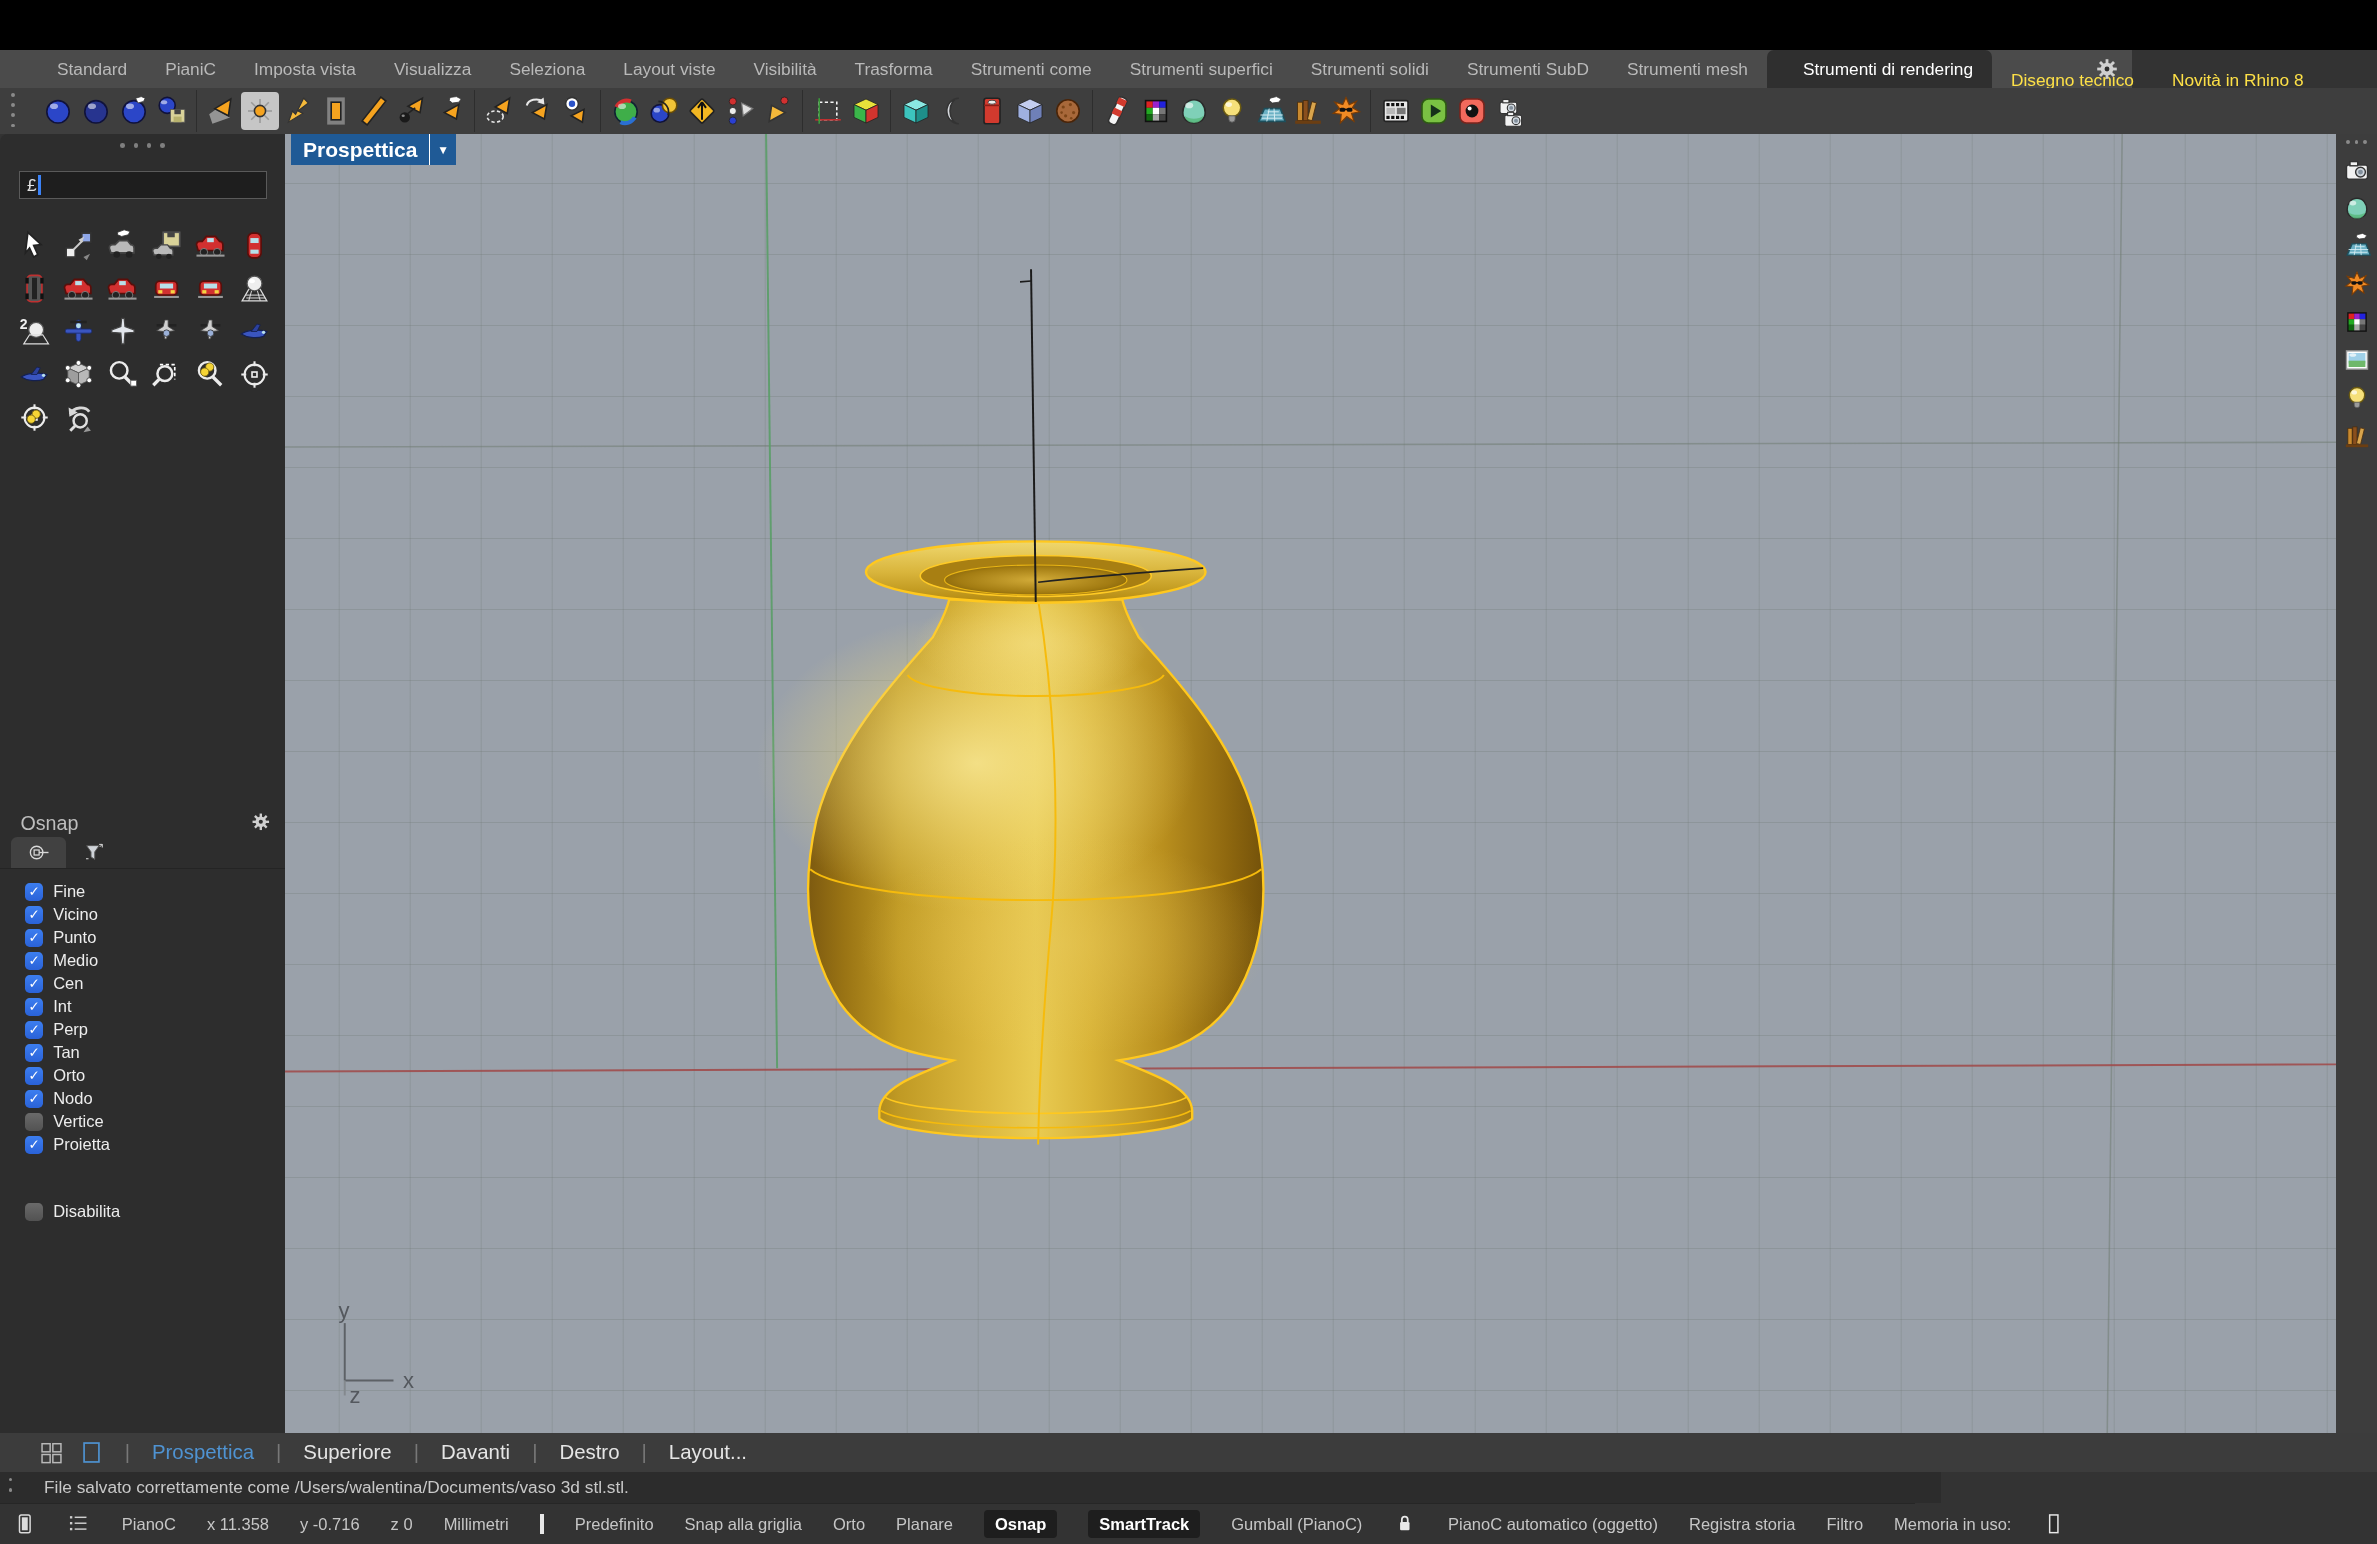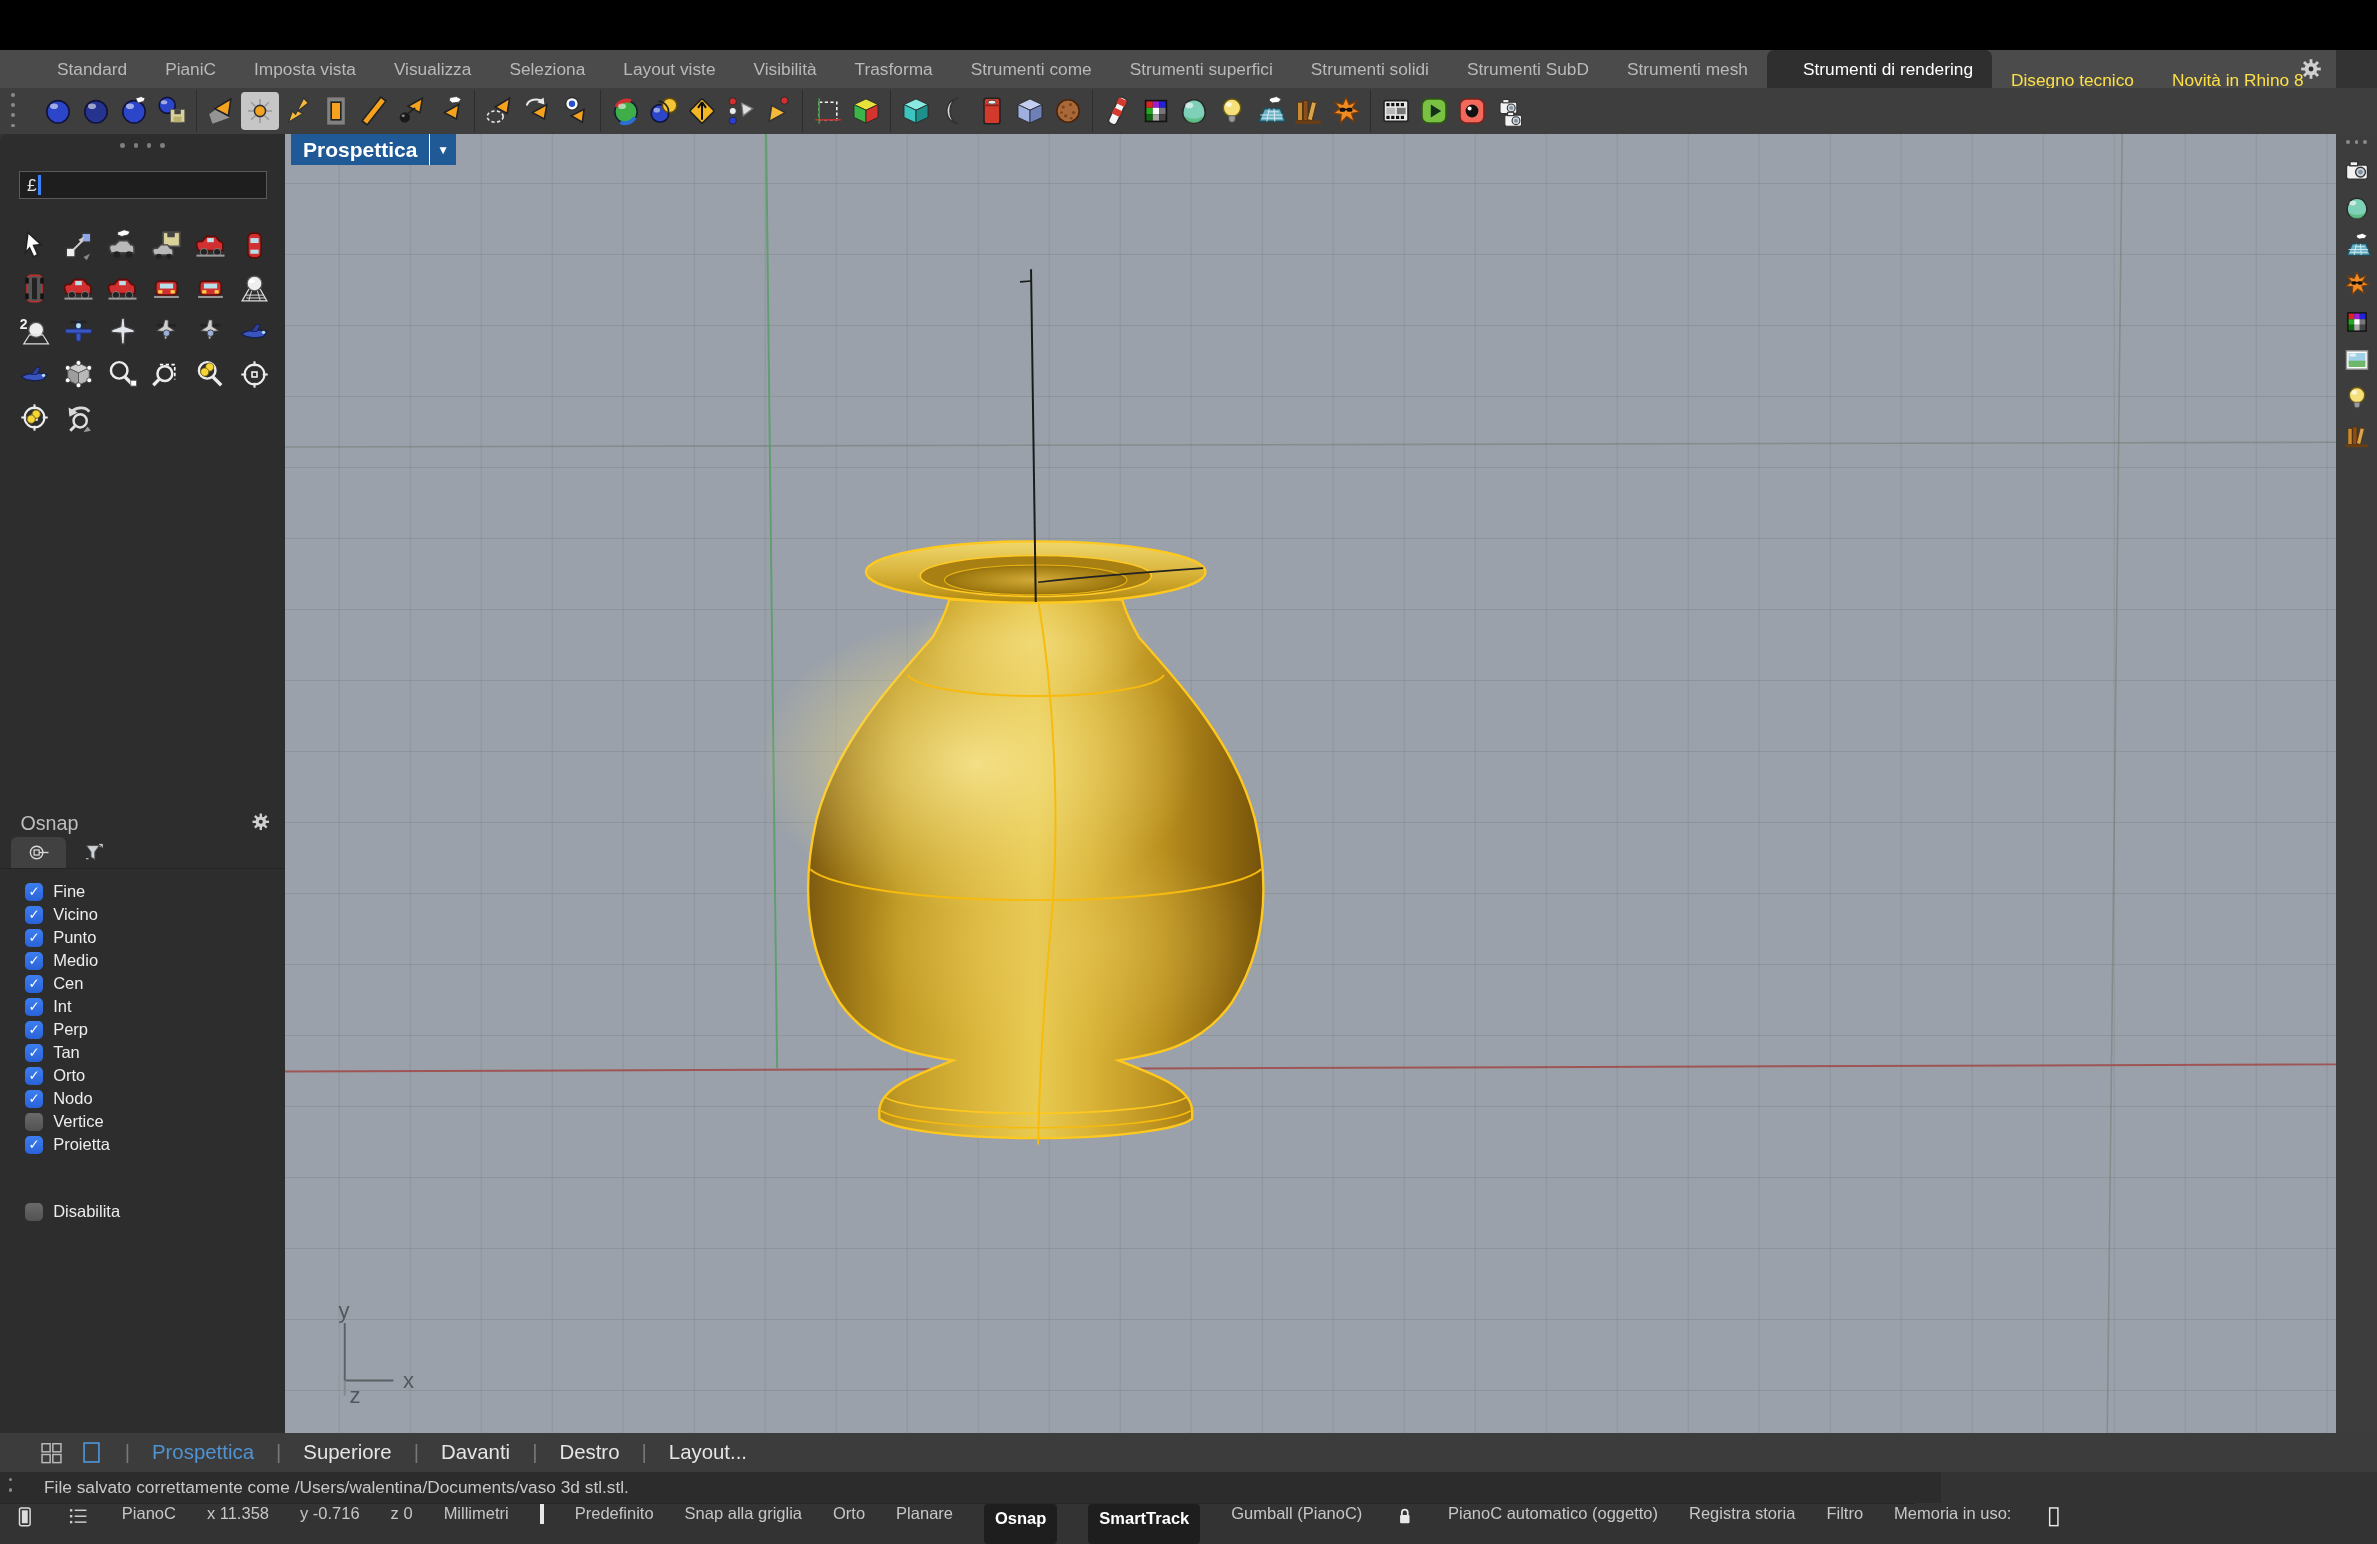--- a/index.html
+++ b/index.html
@@ -1,21 +1,21 @@
 <!DOCTYPE html>
 <html style="font-size:12.6px"><head>
 <meta charset="utf-8">
 <style>
   html,body{margin:0;padding:0;background:#222;}
   .app{position:relative;width:2377px;height:1544px;overflow:hidden;background:#333;
        font-family:"Liberation Sans","DejaVu Sans",sans-serif;-webkit-font-smoothing:antialiased;}
 
   
   .top-black{position:absolute;left:0;top:0;width:2377px;height:50px;background:#000;}
-  .tab-bar{position:absolute;left:0;top:50px;width:2336px;height:38px;background:#4b4b4b;
+  .tab-bar{position:absolute;left:0;top:50px;width:2132px;height:38px;background:#4b4b4b;
            display:flex;align-items:stretch;padding-left:38px;box-sizing:border-box;}
   .tab{display:flex;align-items:center;padding:0 19px;font-size:17.3px;color:#b9b9b9;white-space:nowrap;cursor:default;}
   .tab.active{background:#2f2f2f;color:#fff;border-radius:7px 7px 0 0;padding-left:36px;}
   .tab.dim{color:#fde047;margin-top:22px;}
   .gear-btn{position:absolute;right:11px;top:4.7px;width:28px;height:28px;}
   .gear-btn svg{width:28px;height:28px;}
 
   .toolbar{position:absolute;left:0;top:88px;width:2377px;height:46px;background:#3e3e3e;
            display:flex;align-items:center;padding-left:33px;box-sizing:border-box;}
   .handle-dots-v{position:absolute;left:11px;top:93px;display:flex;flex-direction:column;gap:6.3px;}
@@ -84,21 +84,21 @@
   .vpt-sep{color:#787878;font-size:20.4px;}
   .vpt-first-sep{margin-left:7.9px;}
 
   .cmd-history{position:absolute;left:0;top:1472px;width:1941px;height:31px;background:#2c2c2c;
                display:flex;align-items:center;}
   .ch-dots{position:absolute;left:8.6px;top:5.5px;display:flex;flex-direction:column;gap:7px;}
   .ch-dots i{width:3.9px;height:3.9px;border-radius:50%;background:#8a8a8a;}
   .ch-text{margin-left:44px;color:#c8c8c8;font-size:17.3px;}
 
   .status-bar{position:absolute;left:0;top:1503px;width:1915px;height:41px;background:#333;
-              border-top:0.8px solid #262626;display:flex;gap:31px;
+              border-top:0.8px solid #262626;display:flex;align-items:center;gap:31px;
               padding:0 12.6px;box-sizing:border-box;}
   .st-text{color:#c6c6c6;font-size:16.5px;white-space:nowrap;}
   .st-toggle{color:#fff;font-size:16.5px;font-weight:bold;background:#1e1e1e;border-radius:3.9px;
              padding:4.7px 11px;white-space:nowrap;}
   .st-swatch{width:20.4px;height:20.4px;border:2px solid #e8e8e8;box-sizing:border-box;}
   .st-icon{width:25px;height:25px;display:flex;align-items:center;justify-content:center;}
   .st-icon svg{width:23.6px;height:23.6px;}
 </style>
 </head>
 <body>

